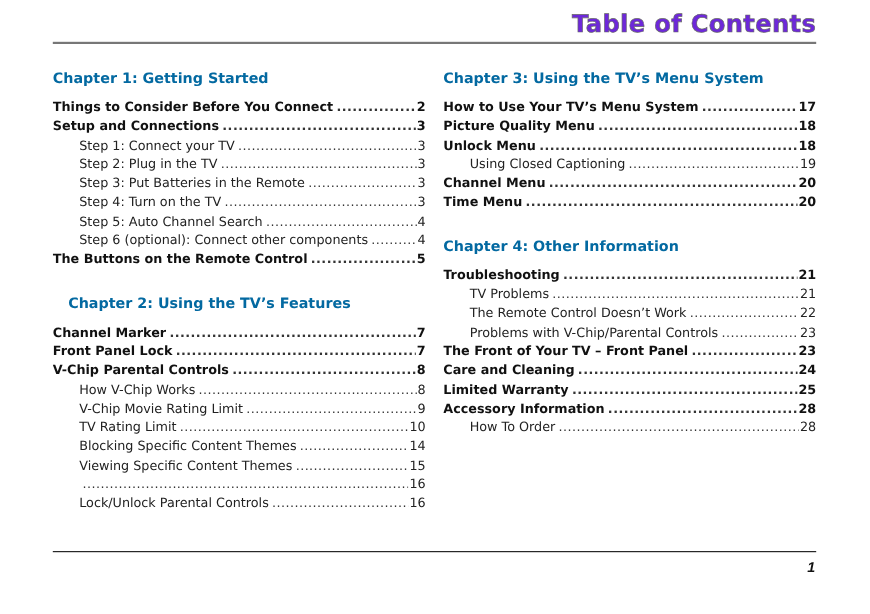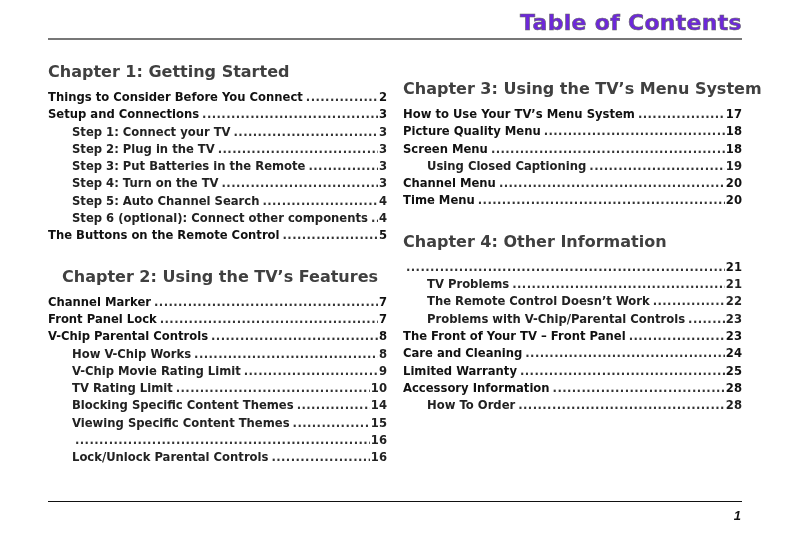--- a/index.html
+++ b/index.html
@@ -18,33 +18,33 @@
     }
     .footer-rule {
       position: absolute; left: 48px; top: 501px; width: 694px; height: 1px; background: #111111;
     }
     .page-number {
       position: absolute; right: 50px; top: 508px;
       font-family: "Liberation Sans", sans-serif; font-weight: bold; font-style: italic; font-size: 13px; color: #111;
     }
     .column { position: absolute; width: 339px; }
     .col-left { left: 48px; top: 62px; }
-    .col-right { left: 403px; top: 79px; }
+    .col-right { left: 403px; top: 62px; }
     .chapter { margin-bottom: 22px; }
     .chapter-heading {
-      font-family: "DejaVu Sans", sans-serif; font-weight: 600; font-size: 16px; color: #404040;
+      font-family: "DejaVu Sans", sans-serif; font-weight: 600; font-size: 13px; color: #0369a1;
       height: 22px; line-height: 20px; margin-bottom: 5px; white-space: nowrap;
     }
     .entries { list-style: none; margin: 0; padding: 0; }
     .entry {
       display: flex; align-items: baseline; height: 17.3px; line-height: 17.3px;
       font-size: 11.6px; white-space: nowrap; overflow: hidden;
     }
     .entry.level-1 { font-weight: bold; color: #111; }
-    .entry.level-2 { font-weight: bold; color: #222; padding-left: 24px; align-items: flex-end; }
+    .entry.level-2 { font-weight: normal; color: #222; padding-left: 24px; align-items: flex-end; }
     .entry .title { flex: 0 0 auto; }
     .entry .leader {
       flex: 1 1 auto; overflow: hidden; margin: 0 1px 0 3px; color: #333; letter-spacing: 0.4px;
     }
     .entry .leader::before {
       content: "......................................................................................................................................................";
     }
     .entry .page { flex: 0 0 auto; text-align: right; }
   </style>
 </head>
@@ -167,21 +167,21 @@
           <span class="title">How to Use Your TV’s Menu System</span>
           <span class="leader"></span>
           <span class="page">17</span>
         </li>
         <li class="entry level-1">
           <span class="title">Picture Quality Menu</span>
           <span class="leader"></span>
           <span class="page">18</span>
         </li>
         <li class="entry level-1">
-          <span class="title">Screen Menu</span>
+          <span class="title">Unlock Menu</span>
           <span class="leader"></span>
           <span class="page">18</span>
         </li>
         <li class="entry level-2">
           <span class="title">Using Closed Captioning</span>
           <span class="leader"></span>
           <span class="page">19</span>
         </li>
         <li class="entry level-1">
           <span class="title">Channel Menu</span>
@@ -192,20 +192,21 @@
           <span class="title">Time Menu</span>
           <span class="leader"></span>
           <span class="page">20</span>
         </li>
       </ul>
     </section>
     <section class="chapter">
       <h2 class="chapter-heading" style="margin: 0px 0px 5px;">Chapter 4: Other Information</h2>
       <ul class="entries">
         <li class="entry level-1">
+          <span class="title">Troubleshooting</span>
           <span class="leader"></span>
           <span class="page">21</span>
         </li>
         <li class="entry level-2">
           <span class="title">TV Problems</span>
           <span class="leader"></span>
           <span class="page">21</span>
         </li>
         <li class="entry level-2">
           <span class="title">The Remote Control Doesn’t Work</span>

